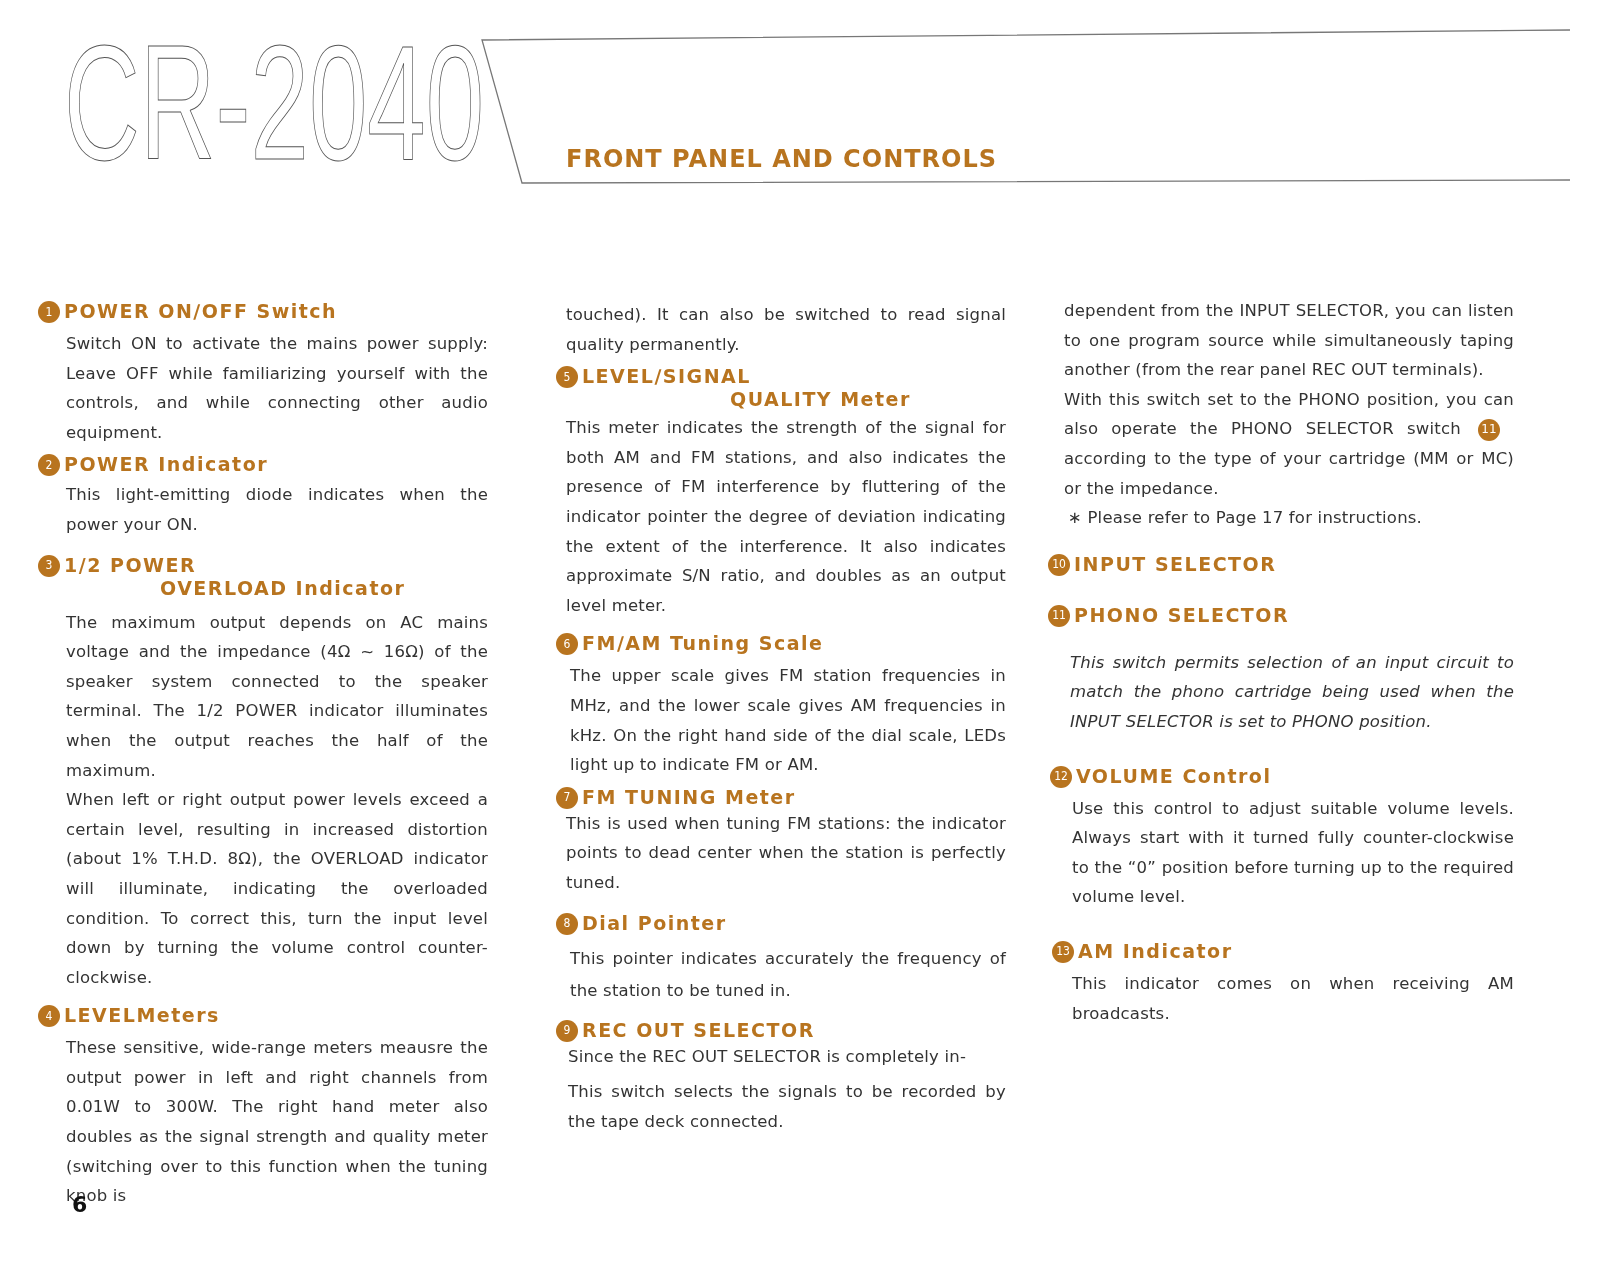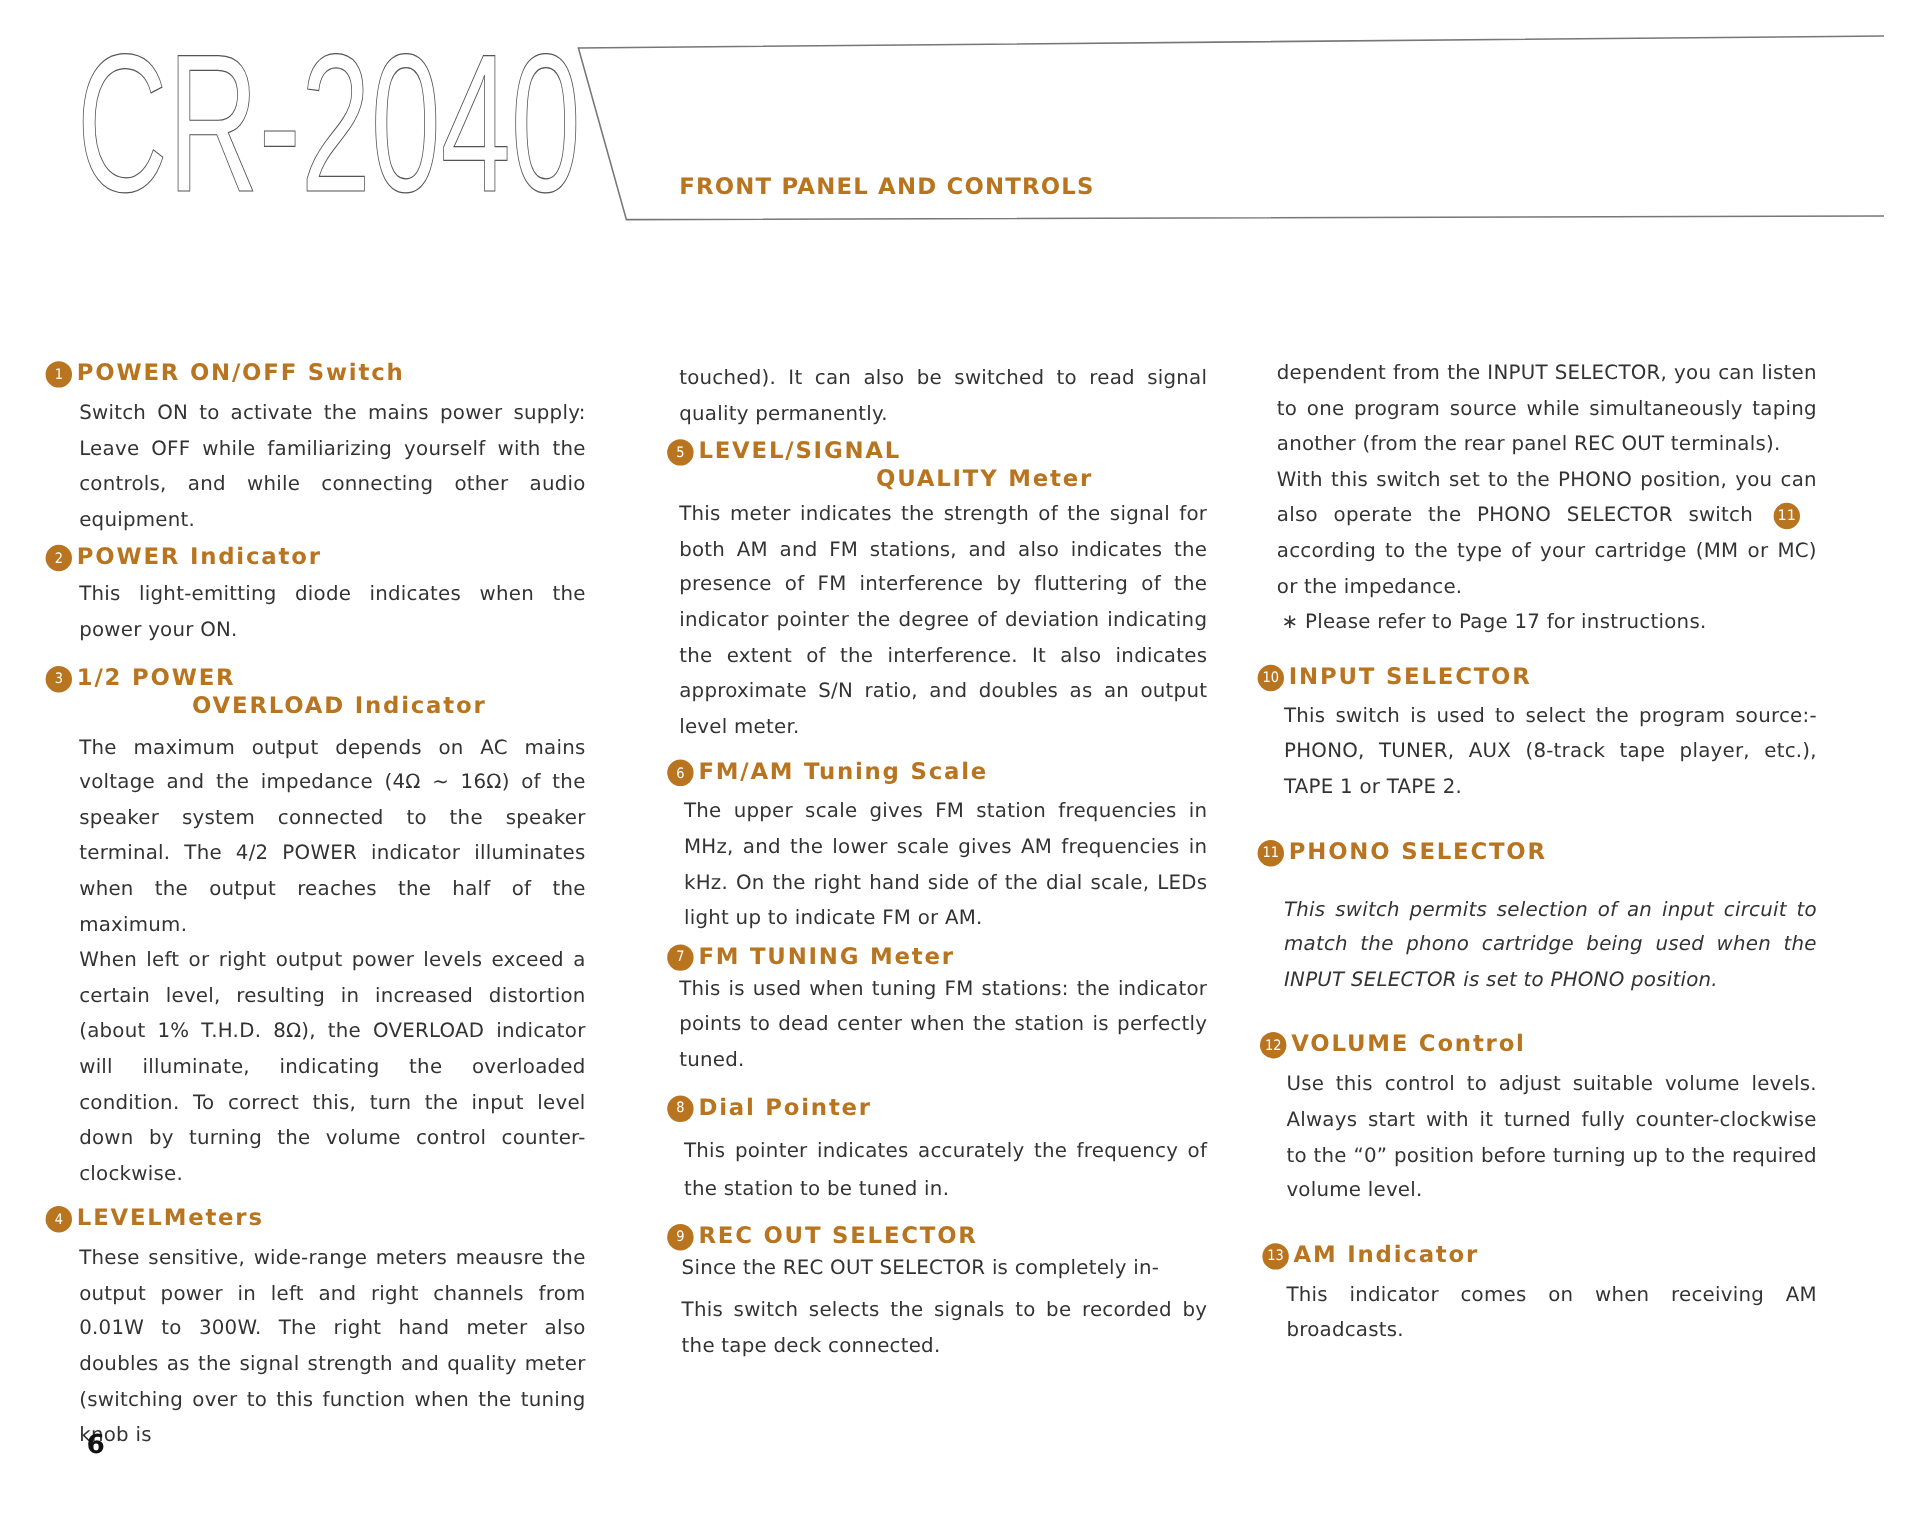--- a/index.html
+++ b/index.html
@@ -2,21 +2,21 @@
 <html><head>
 <meta charset="utf-8">
 <style>
   html, body { margin: 0; padding: 0; background: #ffffff; }
   body { width: 1600px; height: 1270px; position: relative; overflow: hidden; font-family: "DejaVu Sans", sans-serif; color: #2a2a2a; }
 
   .model-title { position: absolute; left: 62px; top: 28px; width: 430px; height: 170px; }
   .model-title svg { width: 100%; height: 100%; }
   .header-frame { position: absolute; left: 480px; top: 28px; width: 1090px; height: 170px; }
   .header-frame svg { width: 100%; height: 100%; }
-  .section-title { position: absolute; left: 566px; top: 145px; font-family: "DejaVu Sans", sans-serif; font-weight: bold; font-size: 19px; letter-spacing: 1px; color: #b8741f; }
+  .section-title { position: absolute; left: 566px; top: 145px; font-family: "DejaVu Sans", sans-serif; font-weight: bold; font-size: 24px; letter-spacing: 1px; color: #b8741f; }
 
   .col { position: absolute; top: 300px; width: 450px; }
   .col-1 { left: 38px; }
   .col-2 { left: 556px; }
   .col-3 { left: 1064px; }
 
   .item { margin: 0; }
   .item-head { display: flex; align-items: flex-start; color: #b8741f; font-family: "DejaVu Sans", sans-serif; font-weight: bold; font-size: 19px; letter-spacing: 1.5px; line-height: 23px; }
   .num-badge { flex: 0 0 auto; width: 22px; height: 22px; border-radius: 50%; background: #b8741f; color: #fff; font-size: 12px; font-weight: normal; letter-spacing: 0; display: inline-flex; align-items: center; justify-content: center; margin-right: 4px; margin-top: 1px; font-family: "DejaVu Sans Condensed", "DejaVu Sans", sans-serif; }
   .head-text { display: block; }
@@ -56,21 +56,21 @@
         <span class="num-badge">2</span>
         <span class="head-text">POWER Indicator</span>
       </div>
     <p class="para" style="margin-top:4px;">This light-emitting diode indicates when the power your ON.</p>
   </div>
   <div class="item" style="margin-top:14px;">
     <div class="item-head">
         <span class="num-badge">3</span>
         <span class="head-text"><span>1/2 POWER</span><span class="head-line2">OVERLOAD Indicator</span></span>
       </div>
-    <p class="para" style="margin-top:8px;">The maximum output depends on AC mains voltage and the impedance (4Ω ~ 16Ω) of the speaker system connected to the speaker terminal. The 4/2 POWER indicator illuminates when the output reaches the half of the maximum.</p>
+    <p class="para" style="margin-top:8px;">The maximum output depends on AC mains voltage and the impedance (4Ω ~ 16Ω) of the speaker system connected to the speaker terminal. The 1/2 POWER indicator illuminates when the output reaches the half of the maximum.</p>
     <p class="para">When left or right output power levels exceed a certain level, resulting in increased distortion (about 1% T.H.D. 8Ω), the OVERLOAD indicator will illuminate, indicating the overloaded condition. To correct this, turn the input level down by turning the volume control counter-clockwise.</p>
   </div>
   <div class="item" style="margin-top:12px;">
     <div class="item-head">
         <span class="num-badge">4</span>
         <span class="head-text">LEVELMeters</span>
       </div>
     <p class="para" style="margin-top:6px;">These sensitive, wide-range meters meausre the output power in left and right channels from 0.01W to 300W. The right hand meter also doubles as the signal strength and quality meter (switching over to this function when the tuning knob is</p>
   </div>
 </div>
@@ -118,21 +118,20 @@
 <div class="col col-3" style="top:296px;">
   <p class="para" style="padding-left:0;">dependent from the INPUT SELECTOR, you can listen to one program source while simultaneously taping another (from the rear panel REC OUT terminals).</p>
   <p class="para" style="padding-left:0;"><span>With this switch set to the PHONO position, you can also operate the PHONO SELECTOR switch</span> <span class="inline-badge">11</span><span>according to the type of your cartridge (MM or MC) or the impedance.</span></p>
   <p class="para" style="padding-left:4px;">∗  Please refer to Page 17 for instructions.</p>
 
   <div class="item" style="margin-top:20px;">
     <div class="item-head" style="margin-left:-16px;">
         <span class="num-badge">10</span>
         <span class="head-text">INPUT SELECTOR</span>
       </div>
-    <p class="para" style="padding-left:6px;margin-top:6px;">This switch is used to select the program source:- PHONO, TUNER, AUX (8-track tape player, etc.), TAPE 1 or TAPE 2.</p>
   </div>
   <div class="item" style="margin-top:28px;">
     <div class="item-head" style="margin-left:-16px;">
         <span class="num-badge">11</span>
         <span class="head-text">PHONO SELECTOR</span>
       </div>
     <p class="para" style="padding-left:6px;margin-top:21px;font-style:italic;">This switch permits selection of an input circuit to match the phono cartridge being used when the INPUT SELECTOR is set to PHONO position.</p>
   </div>
   <div class="item" style="margin-top:28px;">
     <div class="item-head" style="margin-left:-14px;">

